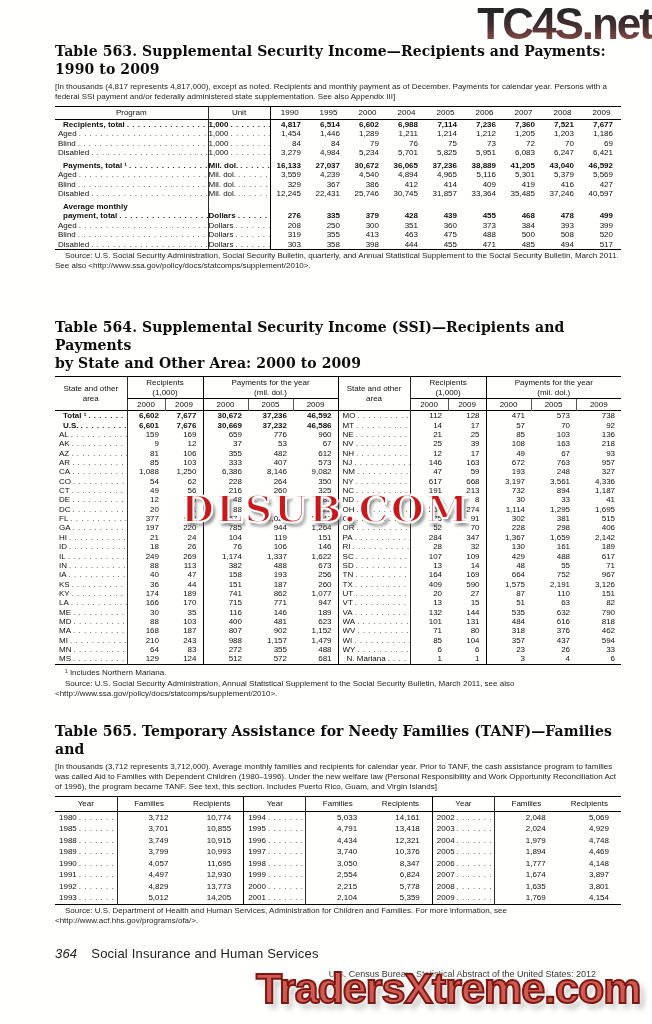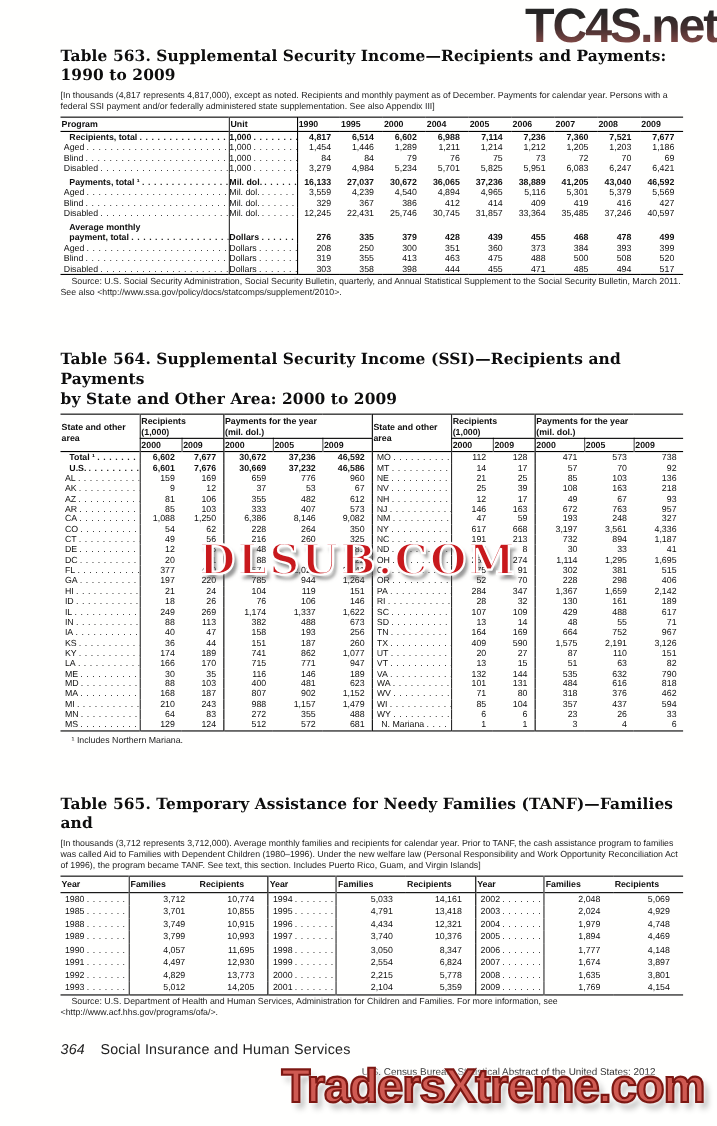--- a/index.html
+++ b/index.html
@@ -8,21 +8,21 @@
   .sec{position:absolute;left:55px;width:566px;}
   .t-title{font-family:"DejaVu Serif","Liberation Serif",serif;font-weight:bold;
            font-size:14px;line-height:18px;color:#0d0d0d;letter-spacing:.1px;}
   .t-note{margin-top:4px;font-size:8px;line-height:10px;color:#1c1c1c;}
   .fn,.src{font-size:8px;line-height:10px;color:#1c1c1c;text-indent:10px;margin-top:3px;}
   .src{margin-top:1px;}
 
   table.tbl{border-collapse:collapse;table-layout:fixed;width:566px;margin-top:4px;
             font-size:8px;line-height:9.5px;color:#0f0f0f;
             border-top:1.4px solid #000;border-bottom:1.2px solid #000;}
-  .tbl th{font-weight:bold;text-align:left;padding:1px 1px;vertical-align:middle;line-height:9.5px;}
+  .tbl th{font-weight:normal;text-align:center;padding:1px 1px;vertical-align:middle;line-height:9.5px;}
   .tbl thead{border-bottom:1px solid #000;}
   .tbl td{padding:0;vertical-align:bottom;}
   .tbl td.num{text-align:right;padding-right:8px;}
   .b{font-weight:bold;}
   .bl{border-left:1px solid #2b2b2b;}
   .bl2{border-left:1.3px solid #000;}
   .ylb{border-left:1px solid #555;}
   .hgroup{border-bottom:1px solid #000;}
   .hgroup div{line-height:9.5px;}
   tr.gap td{padding-top:3px;}
@@ -1082,20 +1082,21 @@
             </td>
             <td class="num bl">1</td>
             <td class="num">1</td>
             <td class="num bl2">3</td>
             <td class="num">4</td>
             <td class="num">6</td>
           </tr>
         </tbody>
     </table>
     <div class="fn">¹ Includes Northern Mariana.</div>
+    <div class="src">Source: U.S. Social Security Administration, Annual Statistical Supplement to the Social Security Bulletin, March 2011, see also &lt;http://www.ssa.gov/policy/docs/statcomps/supplement/2010&gt;.</div>
   </div>
 
   <div class="sec" style="top:722px">
     <div class="t-title">
       <div>Table 565. Temporary Assistance for Needy Families (TANF)—Families and</div>
     </div>
     <div class="t-note">[In thousands (3,712 represents 3,712,000). Average monthly families and recipients for calendar year. Prior to TANF, the cash assistance program to families was called Aid to Families with Dependent Children (1980–1996). Under the new welfare law (Personal Responsibility and Work Opportunity Reconciliation Act of 1996), the program became TANF. See text, this section. Includes Puerto Rico, Guam, and Virgin Islands]</div>
     <table class="tbl" id="t565">
       <colgroup>
         <col style="width:62px">

